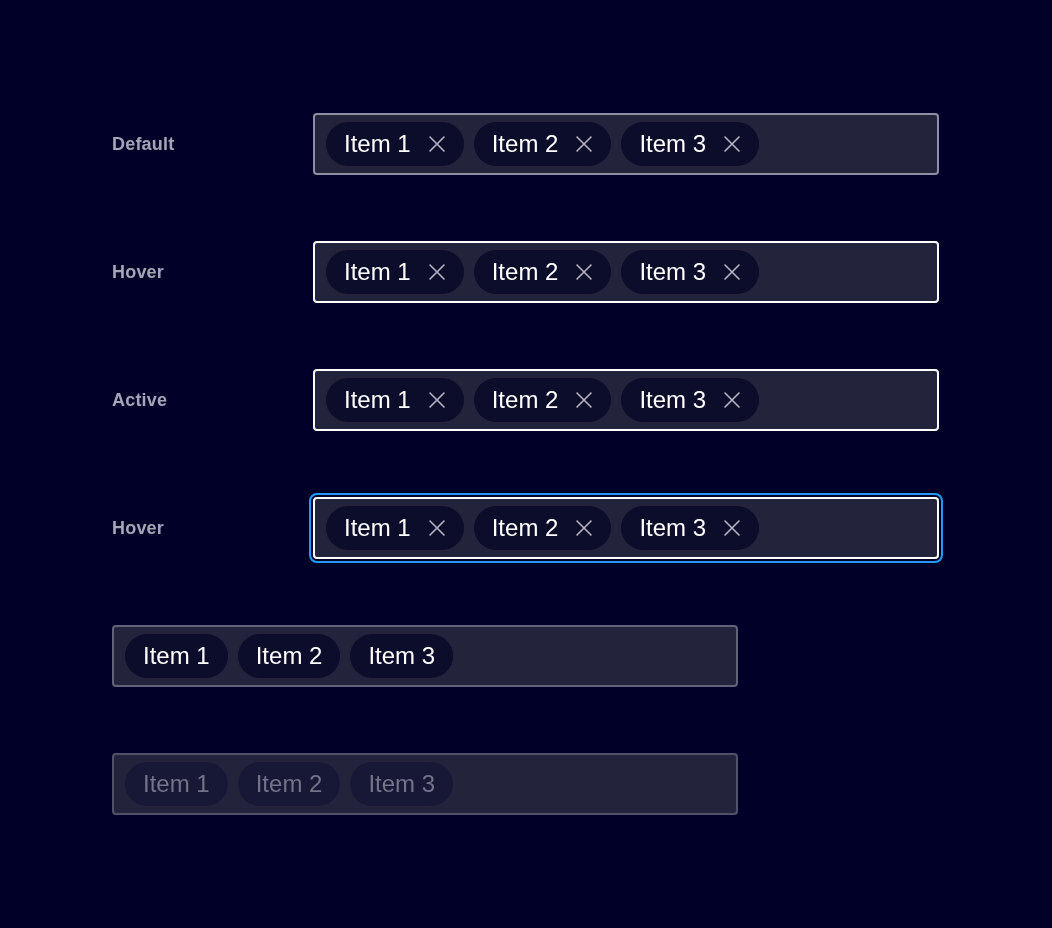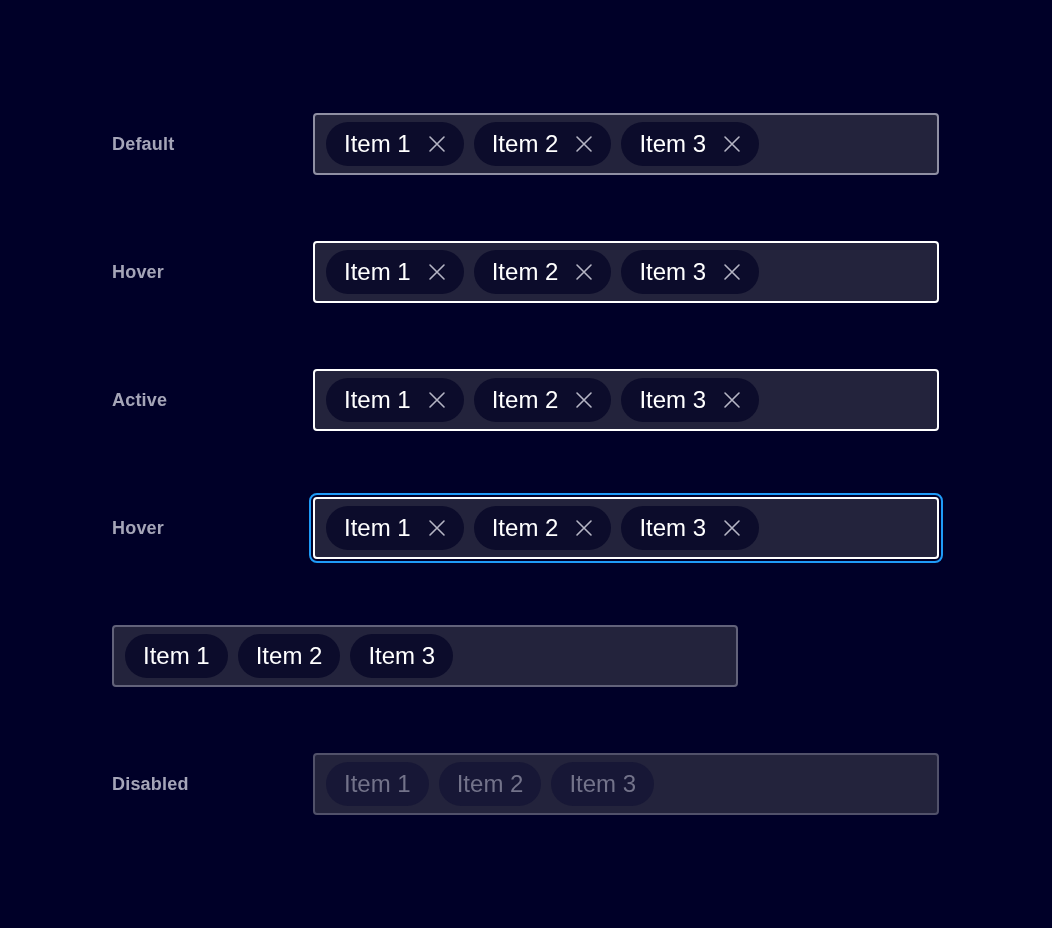--- a/index.html
+++ b/index.html
@@ -205,21 +205,20 @@
           </span>
           <span class="chip">
             <span class="chip-label">Item 2</span>
           </span>
           <span class="chip">
             <span class="chip-label">Item 3</span>
           </span>
         </div>
       </div>
       <div class="row">
-        <div class="state-label">Disabled</div>
         <div class="field disabled">
           <span class="chip">
             <span class="chip-label">Item 1</span>
           </span>
           <span class="chip">
             <span class="chip-label">Item 2</span>
           </span>
           <span class="chip">
             <span class="chip-label">Item 3</span>
           </span>

